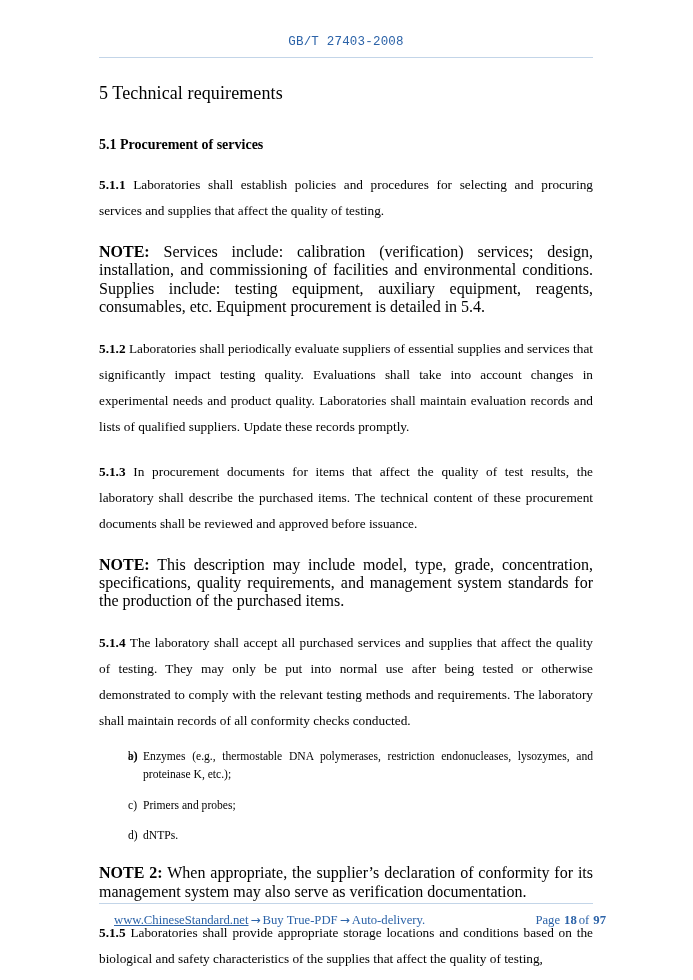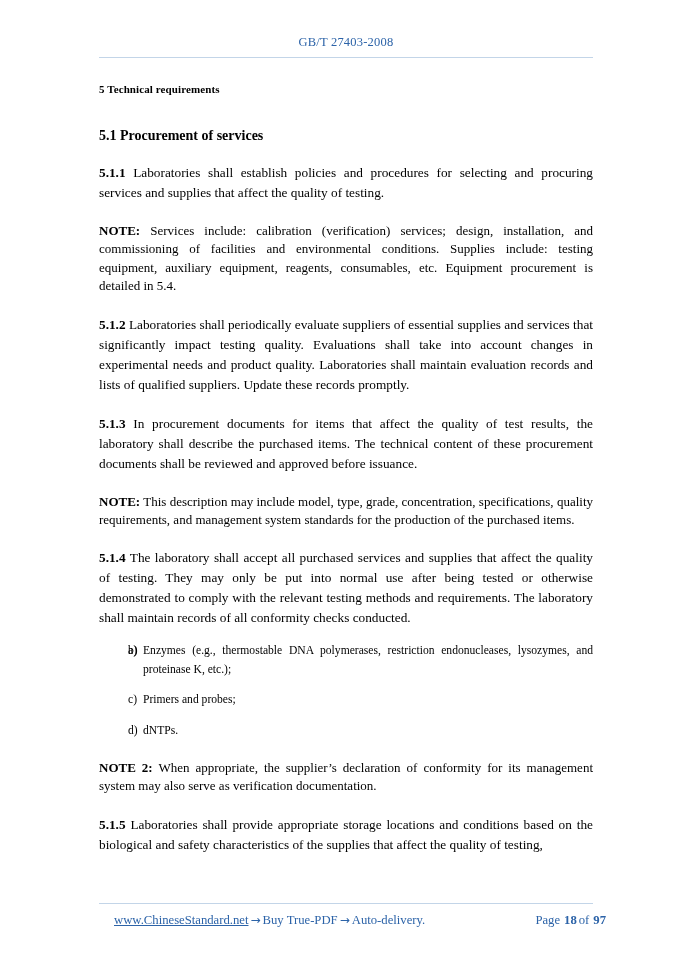--- a/index.html
+++ b/index.html
@@ -24,20 +24,21 @@
     box-sizing: border-box;
   }
 
   
   .page-header {
     position: absolute;
     left: 99px;
     top: 32px;
     width: 494px;
     text-align: center;
+    font-family: Liberation Mono, monospace;
   }
   .page-header .hdr-text {
     font-size: 12.5px;
     color: #2c63a8;
     letter-spacing: .2px;
   }
   .rule-top {
     position: absolute;
     left: 99px;
     top: 57px;
@@ -48,44 +49,44 @@
 
   
   .content {
     position: absolute;
     left: 99px;
     top: 72px;
     width: 494px;
   }
 
   h1.sec-title {
-    font-size: 11px;
-    font-weight: bold;
+    font-size: 18px;
+    font-weight: normal;
     margin: 11px 0 0 0;
     letter-spacing: .1px;
   }
   h2.subsec-title {
     font-size: 14px;
     font-weight: bold;
     margin: 33px 0 0 0;
   }
 
   p.body-para {
     font-size: 13.3px;
-    line-height: 20px;
+    line-height: 26px;
     text-align: justify;
     margin: 19px 0 0 0;
     hyphens: none;
   }
   p.body-para .num {
     font-weight: bold;
   }
 
   p.note-para {
-    font-size: 13px;
+    font-size: 16px;
     line-height: 18.4px;
     text-align: justify;
     margin: 19px 0 0 0;
   }
   p.note-para .note-lbl {
     font-weight: bold;
   }
 
   ol.alpha-list {
     list-style: none;

